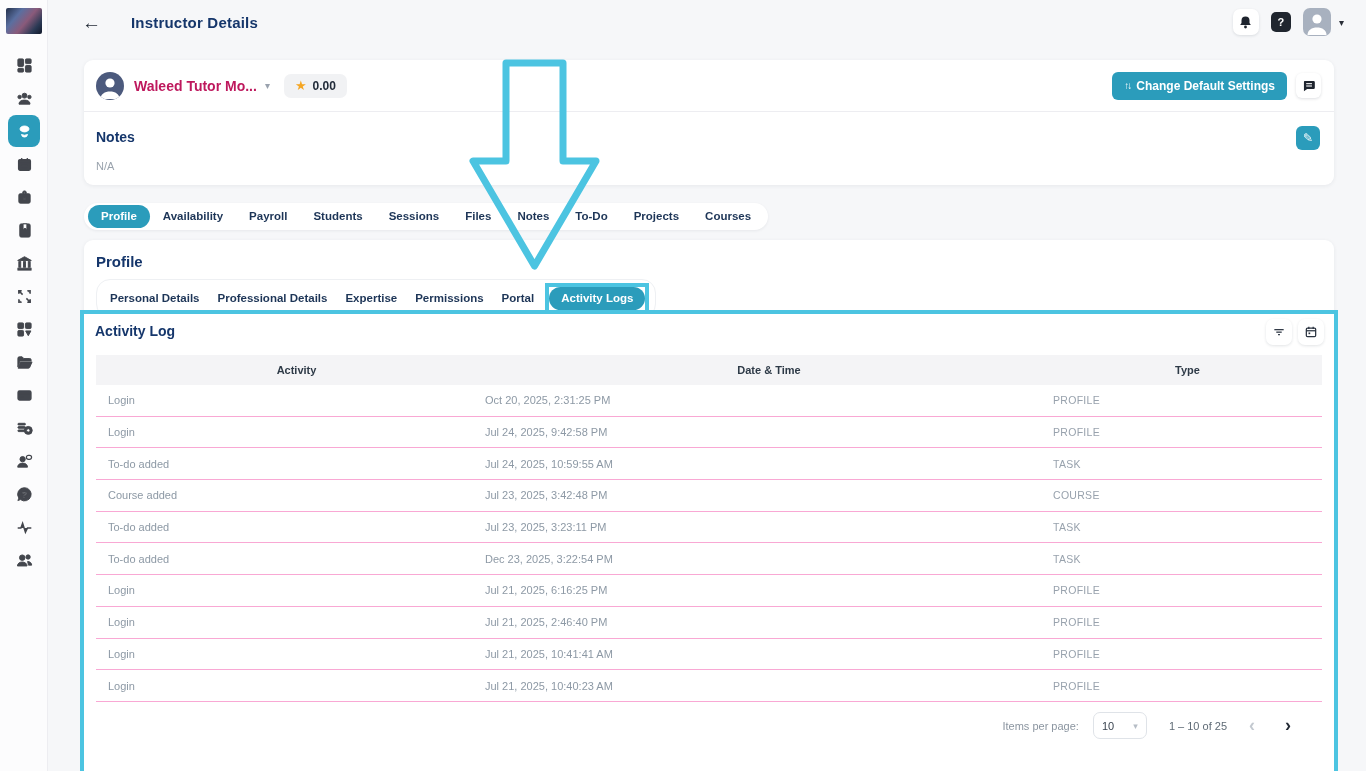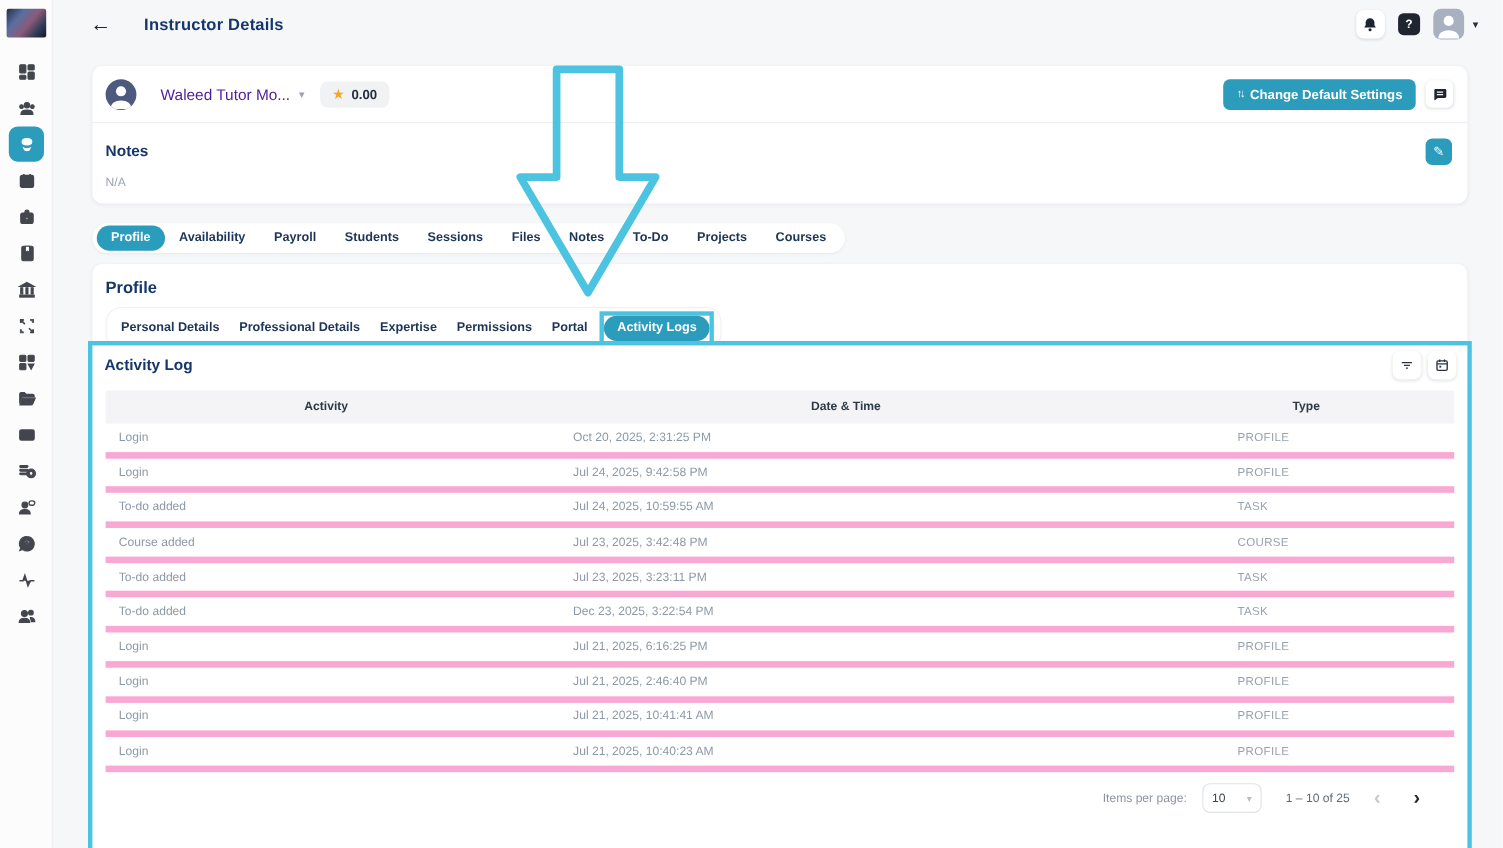--- a/index.html
+++ b/index.html
@@ -37,21 +37,21 @@
   .top-avatar { width:28px; height:28px; border-radius:7px; background:#a8b1bf; overflow:hidden; cursor:pointer; }
   .top-caret { font-size:10px; color:#2a2f38; margin-left:-4px; cursor:pointer; }
 
   
   .card { position:absolute; background:#ffffff; border-radius:9px;
     box-shadow:0 1px 4px rgba(25,39,61,.07); }
   .profile-card { left:84px; top:60px; width:1250px; height:125px; }
   .pc-row1 { display:flex; align-items:center; height:52px; padding:0 13px 0 12px;
     border-bottom:1px solid #ededf1; }
   .pc-avatar { width:28px; height:28px; border-radius:50%; background:#4c5a7d; overflow:hidden; flex:0 0 auto; }
-  .pc-name { margin-left:22px; font-size:14px; font-weight:400; color:#4c1d95; cursor:pointer; }
+  .pc-name { margin-left:10px; font-size:14px; font-weight:700; color:#be185d; cursor:pointer; }
   .pc-caret { margin-left:8px; font-size:10px; color:#9aa2ae; cursor:pointer; }
   .rating-badge { margin-left:14px; display:flex; align-items:center; gap:6px;
     background:#f1f2f4; border-radius:7px; padding:5px 11px; }
   .rating-star { color:#f5a623; font-size:13px; line-height:1; }
   .rating-value { font-size:12px; font-weight:700; color:#222c3a; }
   .pc-right { margin-left:auto; display:flex; align-items:center; gap:9px; }
   .btn-teal { display:flex; align-items:center; gap:6px; background:#2b9cbb; color:#fff;
     border:none; border-radius:6px; padding:7px 12px; font-size:12px; font-weight:700;
     font-family:inherit; cursor:pointer; }
   .btn-teal .sort-glyph { font-size:10px; letter-spacing:-2px; }
@@ -89,21 +89,21 @@
   .al-title { position:absolute; left:11px; top:9px; font-size:14px; font-weight:800; color:#15366b; }
   .al-tools { position:absolute; right:10px; top:5px; display:flex; gap:6px; }
   .tool-chip { width:26px; height:26px; border-radius:7px; background:#fff;
     box-shadow:0 1px 3px rgba(20,30,50,.12); display:flex; align-items:center; justify-content:center; cursor:pointer; }
   .tool-chip svg { width:14px; height:14px; stroke:#2a3340; fill:none; stroke-width:1.6; }
 
   .al-table { position:absolute; left:12px; right:12px; top:41px; }
   .t-head, .t-row { display:grid; grid-template-columns:389px 568px 1fr; align-items:center; }
   .t-head { height:30px; background:#f4f4f6; }
   .t-head > div { font-size:11px; font-weight:700; color:#2e3a47;text-align:center; }
-  .t-row { height:31.7px; border-bottom:6px solid #f9a8d4; cursor:pointer;gap:36px; }
+  .t-row { height:31.7px; border-bottom:1px solid #f9a8d4; cursor:pointer; }
   .t-row > div { font-size:11px; color:#8d99a5; }
   .c1 { padding-left:12px; }
   .cell-type { color:#98a2ad !important; font-size:10.5px !important; letter-spacing:.3px; }
 
   .paginator { position:absolute; left:12px; right:35px; top:398px;
     display:flex; align-items:center; justify-content:flex-end; gap:14px; }
   .pg-label { font-size:11px; color:#8b95a0; }
   .pg-select { width:54px; height:27px; border:1px solid #dfe3e8; border-radius:7px;
     display:flex; align-items:center; justify-content:space-between; padding:0 8px; cursor:pointer; }
   .pg-select .val { font-size:11px; color:#3a4450; }

